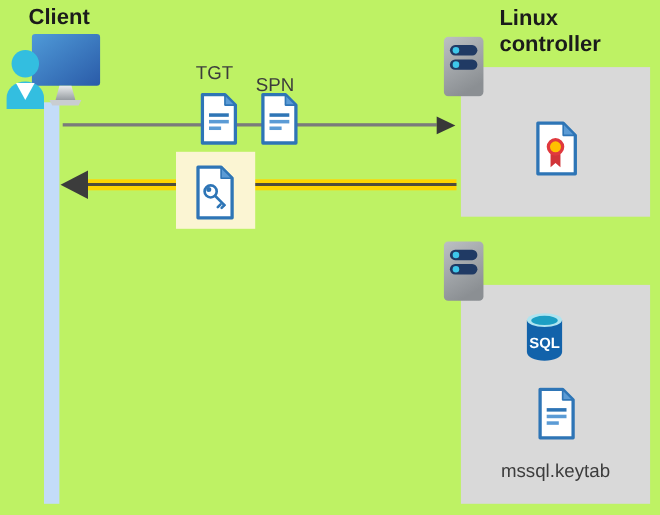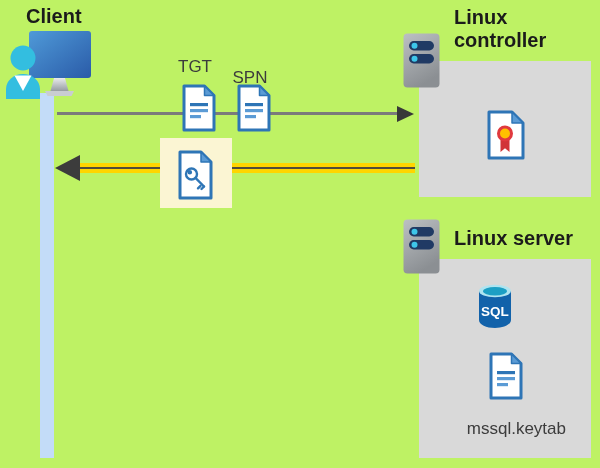--- a/index.html
+++ b/index.html
@@ -131,21 +131,20 @@
 
   <div class="abs" style="left:487px;top:110px;">
     <svg width="38" height="50" viewBox="0 0 38 50">
       <path d="M2 2 h23 L36 13 V48 H2 Z" fill="#fff" stroke="#2e75b6" stroke-width="3" stroke-linejoin="round"></path>
       <path d="M25 2 L36 13 H25 Z" fill="#5b9bd5" stroke="#2e75b6" stroke-width="1.5" stroke-linejoin="round"></path>
       <path d="M13.5 27 V42 l4.5 -3.8 L22.5 42 V27 Z" fill="#d13438"></path>
       <circle cx="18" cy="23.5" r="6.5" fill="#ffc000" stroke="#e0393e" stroke-width="3"></circle>
     </svg>
   </div>
 
-  <div class="abs title nowrap" style="left:454px;top:227px;">Linux server</div>
   <div class="abs" style="left:403px;top:219px;">
     <svg width="37" height="55" viewBox="0 0 37 55">
       <rect x="0.5" y="0.5" width="36" height="54" rx="4" fill="url(#srvGrad)"></rect>
       <rect x="6" y="8" width="25" height="9.5" rx="4.75" fill="#203a64"></rect>
       <circle cx="11.5" cy="12.75" r="3" fill="#3ec6ea"></circle>
       <rect x="6" y="21" width="25" height="9.5" rx="4.75" fill="#203a64"></rect>
       <circle cx="11.5" cy="25.75" r="3" fill="#3ec6ea"></circle>
     </svg>
   </div>
 
@@ -160,15 +159,15 @@
 
   <div class="abs" style="left:489px;top:352px;">
     <svg width="34" height="48" viewBox="0 0 34 48">
       <path d="M2 2 h20.5 L32 11.5 V46 H2 Z" fill="#fff" stroke="#2e75b6" stroke-width="3" stroke-linejoin="round"></path>
       <path d="M22.5 2 L32 11.5 H22.5 Z" fill="#5b9bd5" stroke="#2e75b6" stroke-width="1.5" stroke-linejoin="round"></path>
       <rect x="8" y="19" width="18" height="3.2" fill="#2e75b6"></rect>
       <rect x="8" y="25" width="18" height="3.2" fill="#5b9bd5"></rect>
       <rect x="8" y="31" width="11" height="3.2" fill="#5b9bd5"></rect>
     </svg>
   </div>
-  <div class="abs sublabel center" style="left:394px;top:419px;width:172px;text-align:right;">mssql.keytab</div>
+  <div class="abs sublabel center" style="left:419px;top:419px;width:172px;">mssql.keytab</div>
 
 </div>
 
 </body></html>

